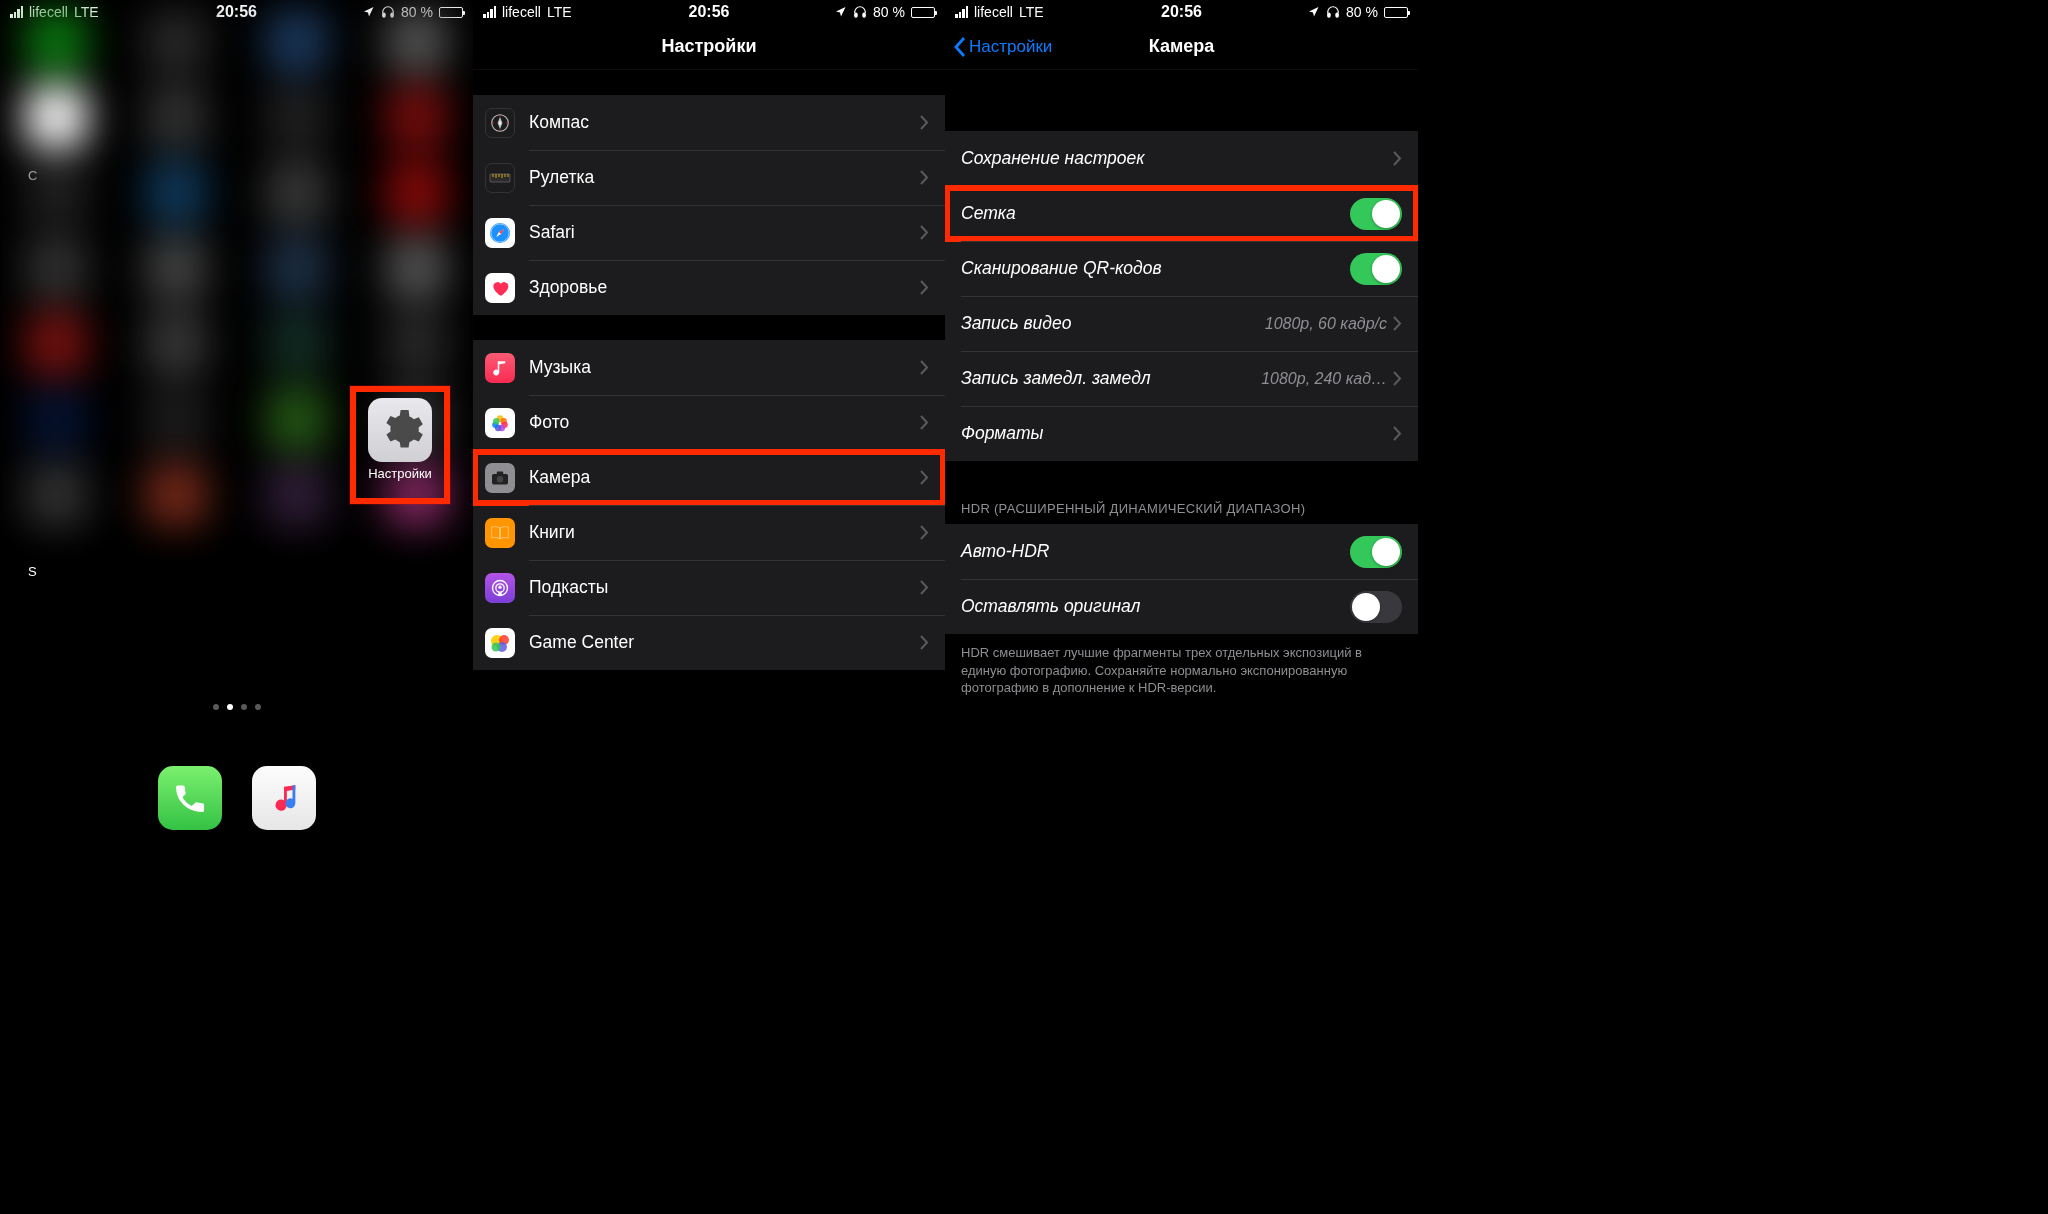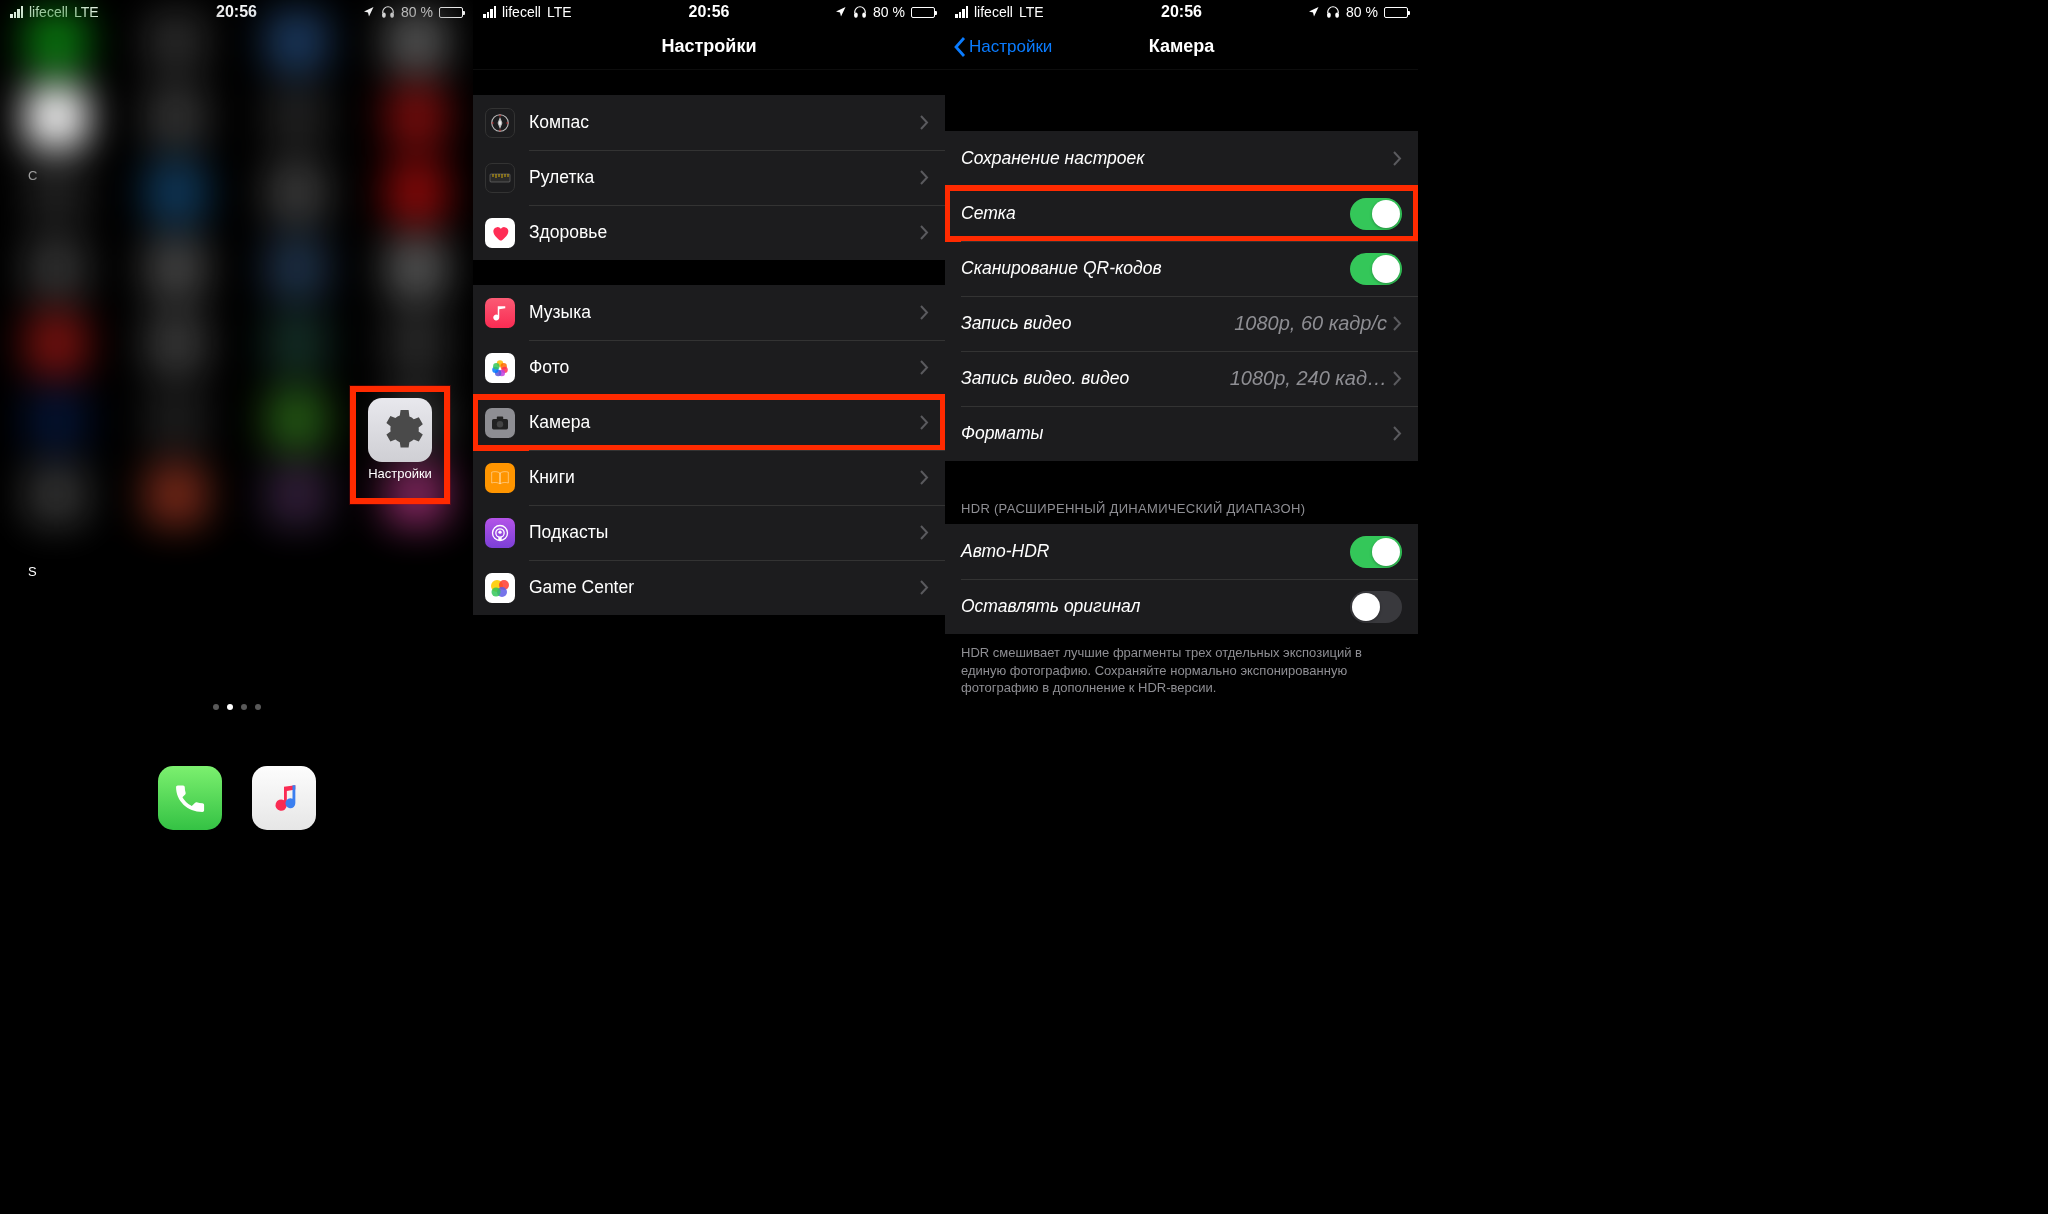--- a/index.html
+++ b/index.html
@@ -47,21 +47,21 @@
   .truncated-label { position:absolute; color:#fff; font-size:13px; left:28px; }
 
   
   .settings-list { }
   .group { background:#1c1c1e; margin-top:25px; }
   .group.first { }
   .row { display:flex; align-items:center; height:55px; padding:0 16px 0 12px; position:relative; }
   .row:not(:last-child)::after { content:""; position:absolute; left:56px; right:0; bottom:0; height:0.5px; background:#333; }
   .row-icon { width:30px; height:30px; border-radius:7px; margin-right:14px; flex-shrink:0; display:flex; align-items:center; justify-content:center; font-size:16px; }
   .row-label { font-size:17.5px; flex:1; color:#fff; }
-  .row-val { font-size:20px; color:#8e8e93; margin-right:6px; white-space:nowrap;text-align:right; }
+  .row-val { font-size:16px; color:#8e8e93; margin-right:6px; white-space:nowrap;text-align:right; }
   .chev { color:#5a5a5e; flex-shrink:0; }
   .highlight-row { outline:6px solid #ff2a00; outline-offset:-5px; }
   .row-plain { padding-left:16px;font-style:italic; }
   .row-plain::after { left:16px !important; }
   .toggle { width:52px; height:32px; border-radius:16px; position:relative; }
   .toggle.on { background:#34c759; }
   .toggle.off { background:#39393d; }
   .toggle .knob { position:absolute; width:28px; height:28px; border-radius:50%; background:#fff; top:2px; box-shadow:0 1px 3px rgba(0,0,0,0.3); }
   .toggle.on .knob { right:2px; }
   .toggle.off .knob { left:2px; }
@@ -242,20 +242,34 @@
                 <rect x="1" y="2" width="20" height="8" rx="1" fill="#2a2a2a" stroke="#888" stroke-width="0.5"></rect>
                 <path d="M4 2v3M7 2v4M10 2v3M13 2v4M16 2v3M19 2v3" stroke="#ffcc00" stroke-width="0.8"></path>
               </svg>
             </div>
           <div class="row-label">Рулетка</div>
           <svg class="chev" width="9" height="15" viewBox="0 0 9 15" fill="none" stroke="#5a5a5e" stroke-width="2">
               <path d="M1 1l6 6.5L1 14"></path>
             </svg>
         </div>
         <div class="row">
+          <div class="row-icon ic-safari">
+              <svg width="24" height="24" viewBox="0 0 24 24">
+                <circle cx="12" cy="12" r="10" fill="#1e90ff"></circle>
+                <circle cx="12" cy="12" r="9" fill="none" stroke="#fff" stroke-width="0.5"></circle>
+                <polygon points="16,8 13,13 8,16 11,11" fill="#fff"></polygon>
+                <polygon points="16,8 11,11 13,13" fill="#ff3b30"></polygon>
+              </svg>
+            </div>
+          <div class="row-label">Safari</div>
+          <svg class="chev" width="9" height="15" viewBox="0 0 9 15" fill="none" stroke="#5a5a5e" stroke-width="2">
+              <path d="M1 1l6 6.5L1 14"></path>
+            </svg>
+        </div>
+        <div class="row">
           <div class="row-icon ic-health">
               <svg width="20" height="20" viewBox="0 0 24 24" fill="#ff2d55">
                 <path d="M12 21s-8-5.3-8-11a5 5 0 019-3 5 5 0 019 3c0 5.7-8 11-8 11z"></path>
               </svg>
             </div>
           <div class="row-label">Здоровье</div>
           <svg class="chev" width="9" height="15" viewBox="0 0 9 15" fill="none" stroke="#5a5a5e" stroke-width="2">
               <path d="M1 1l6 6.5L1 14"></path>
             </svg>
         </div>
@@ -405,21 +419,21 @@
           </div>
       </div>
       <div class="row row-plain">
         <div class="row-label">Запись видео</div>
         <div class="row-val">1080p, 60 кадр/с</div>
         <svg class="chev" width="9" height="15" viewBox="0 0 9 15" fill="none" stroke="#5a5a5e" stroke-width="2">
             <path d="M1 1l6 6.5L1 14"></path>
           </svg>
       </div>
       <div class="row row-plain">
-        <div class="row-label">Запись видео. видео</div>
+        <div class="row-label">Запись замедл. замедл</div>
         <div class="row-val">1080p, 240 кад…</div>
         <svg class="chev" width="9" height="15" viewBox="0 0 9 15" fill="none" stroke="#5a5a5e" stroke-width="2">
             <path d="M1 1l6 6.5L1 14"></path>
           </svg>
       </div>
       <div class="row row-plain">
         <div class="row-label">Форматы</div>
         <svg class="chev" width="9" height="15" viewBox="0 0 9 15" fill="none" stroke="#5a5a5e" stroke-width="2">
             <path d="M1 1l6 6.5L1 14"></path>
           </svg>

